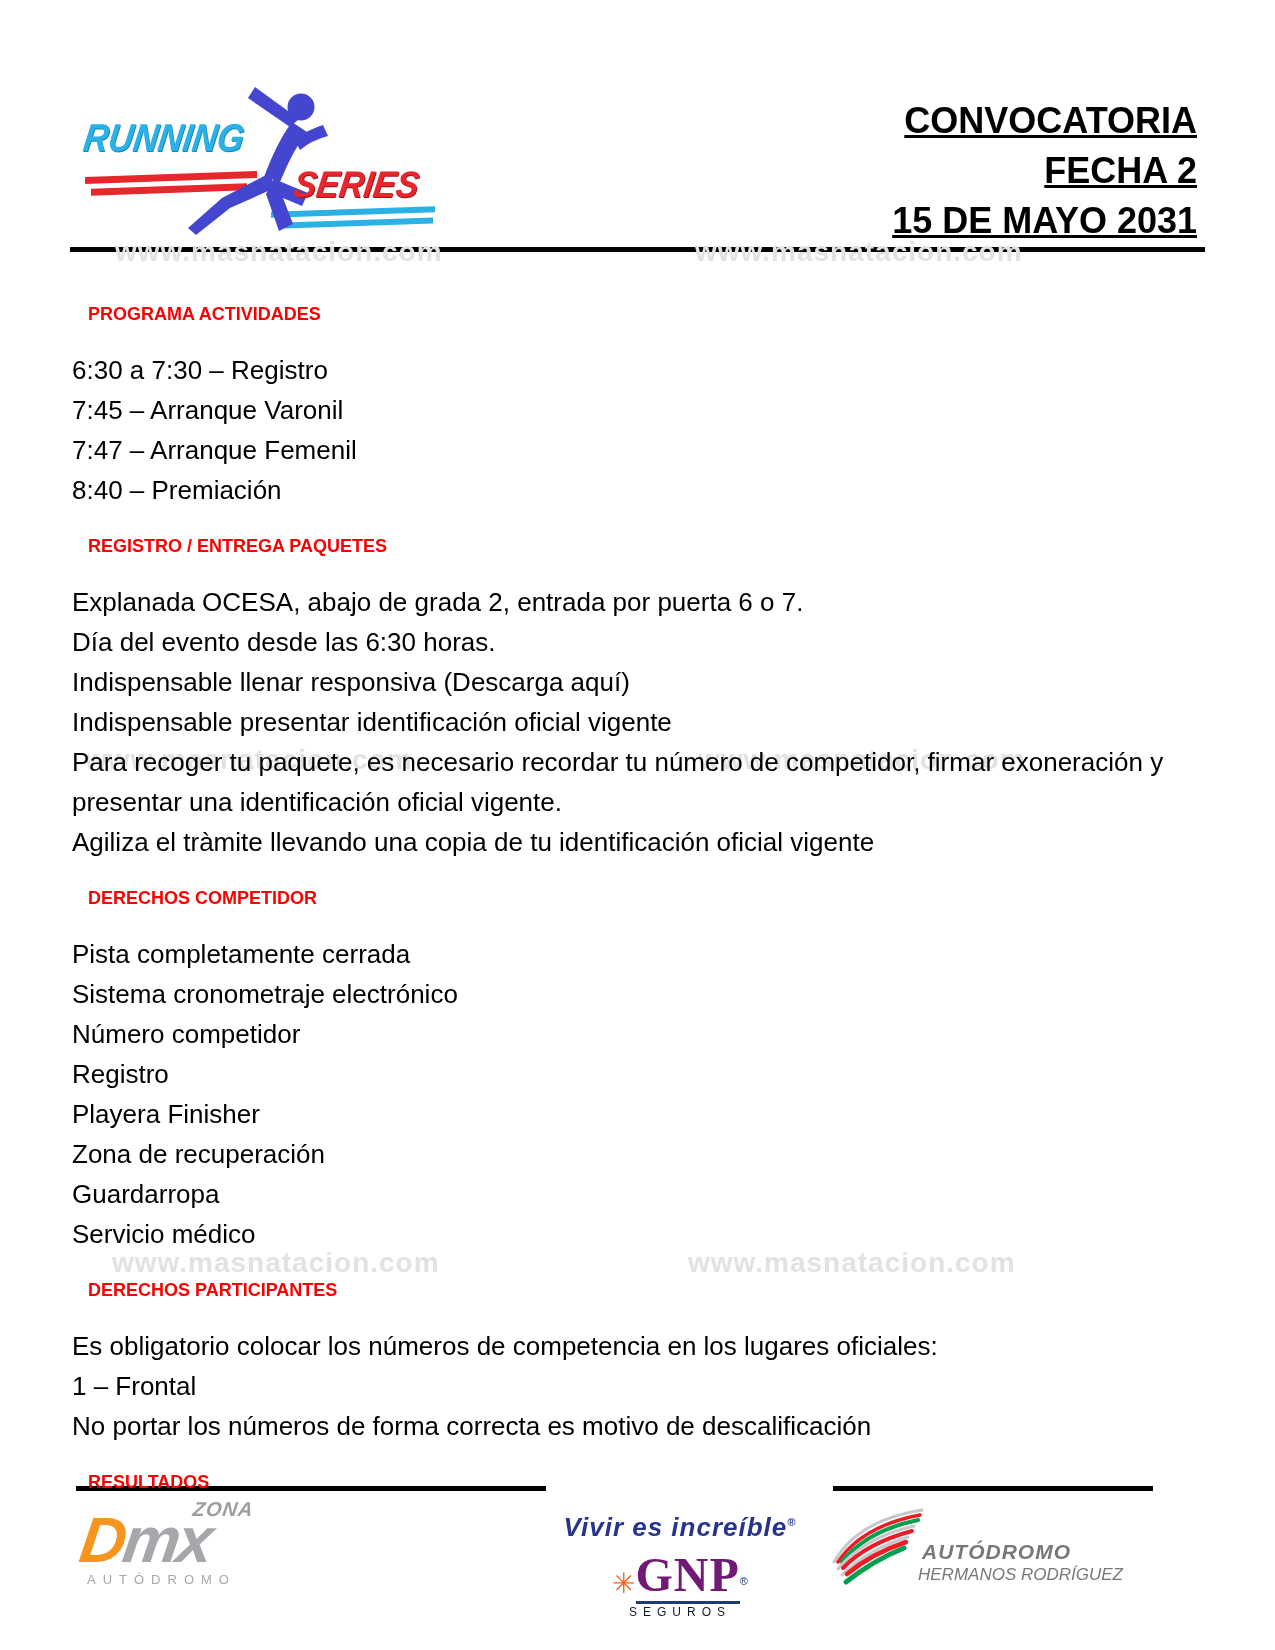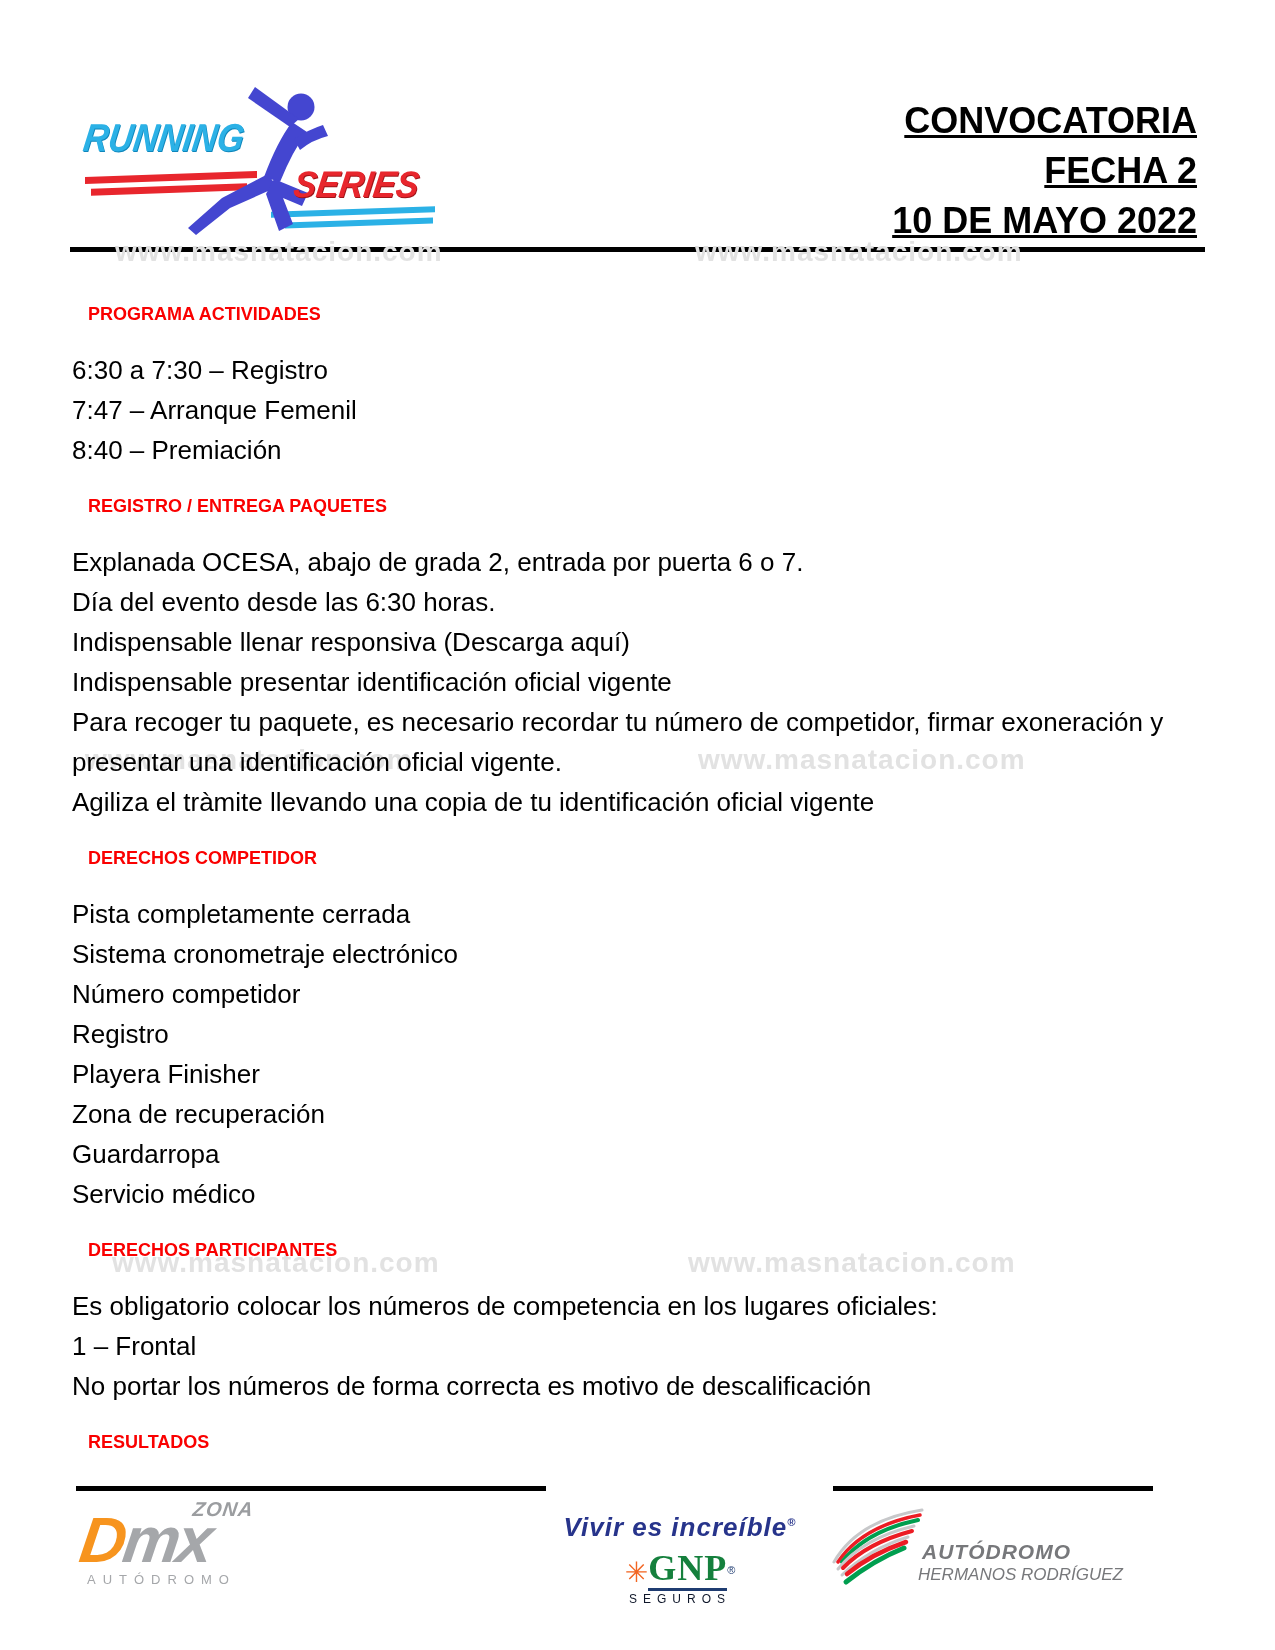--- a/index.html
+++ b/index.html
@@ -58,22 +58,22 @@
   .dmx-d{color:#f7941e;}
   .dmx-mx{color:#a5a7aa;}
   .dmx-auto{position:absolute;left:2px;top:74px;font-size:13px;color:#a5a7aa;letter-spacing:7px;}
 
   .gnp{position:absolute;left:560px;top:1512px;width:240px;text-align:center;}
   .gnp-tag{font-size:26px;font-style:italic;font-weight:600;color:#27348b;letter-spacing:1px;
       white-space:nowrap;}
   .gnp-reg{font-size:11px;vertical-align:super;}
   .gnp-row{margin-top:4px;display:inline-block;}
   .gnp-flower{font-size:28px;color:#f26522;vertical-align:-2px;}
-  .gnp-name{font-family:"Liberation Serif","DejaVu Serif",serif;font-size:36px;font-weight:700;
-      color:#15803d;letter-spacing:1px;border-bottom:3px solid #1f3c71;padding-bottom:0px;}
+  .gnp-name{font-family:"Liberation Serif","DejaVu Serif",serif;font-size:48px;font-weight:700;
+      color:#701a75;letter-spacing:1px;border-bottom:3px solid #1f3c71;padding-bottom:0px;}
   .gnp-name-reg{font-size:11px;color:#1f3c71;vertical-align:super;}
   .gnp-sub{margin-top:3px;font-size:12px;color:#0f172a;letter-spacing:6px;}
 
   .ahr{position:absolute;left:830px;top:1502px;width:300px;height:90px;}
   .ahr-swoosh{position:absolute;left:0px;top:4px;}
   .ahr-name{position:absolute;left:92px;top:38px;font-size:21px;font-weight:900;font-style:italic;
       color:#77787b;letter-spacing:1px;white-space:nowrap;}
   .ahr-sub{position:absolute;left:88px;top:63px;font-size:17px;font-style:italic;color:#77787b;
       white-space:nowrap;}
 </style>
@@ -97,36 +97,37 @@
         <path d="M 88 92 L 42 116 L 8 146 L 16 153 L 50 126 L 97 105 Z"></path>
         <path d="M 94 97 L 128 111 L 122 124 L 103 116 L 113 142 L 99 149 L 86 112 Z"></path>
       </g>
     </svg>
     <span class="logo-series">SERIES</span>
   </div>
 
   <div class="doc-title">
     <div>CONVOCATORIA</div>
     <div>FECHA 2</div>
-    <div>10 DE MAYO 2022</div>
+    <div>15 DE MAYO 2031</div>
   </div>
 
   <div class="toprule"></div>
 
   <span class="wm above" style="left:115px;top:236px;">www.masnatacion.com</span>
   <span class="wm above" style="left:695px;top:236px;">www.masnatacion.com</span>
   <span class="wm behind" style="left:85px;top:744px;">www.masnatacion.com</span>
   <span class="wm behind" style="left:698px;top:744px;">www.masnatacion.com</span>
   <span class="wm behind" style="left:112px;top:1247px;">www.masnatacion.com</span>
   <span class="wm behind" style="left:688px;top:1247px;">www.masnatacion.com</span>
 
   <div class="content">
 
     <h2>PROGRAMA ACTIVIDADES</h2>
     <p class="oneline">6:30 a 7:30 – Registro</p>
+    <p class="oneline">7:45 – Arranque Varonil</p>
     <p class="oneline">7:47 – Arranque Femenil</p>
     <p class="oneline">8:40 – Premiación</p>
 
     <h2 class="mt-sm">REGISTRO / ENTREGA PAQUETES</h2>
     <p class="oneline">Explanada OCESA, abajo de grada 2, entrada por puerta 6 o 7.</p>
     <p class="oneline">Día del evento desde las 6:30 horas.</p>
     <p class="oneline">
       <span>Indispensable llenar responsiva </span><span>(Descarga aquí)</span>
     </p>
     <p class="oneline">Indispensable presentar identificación oficial vigente</p>

